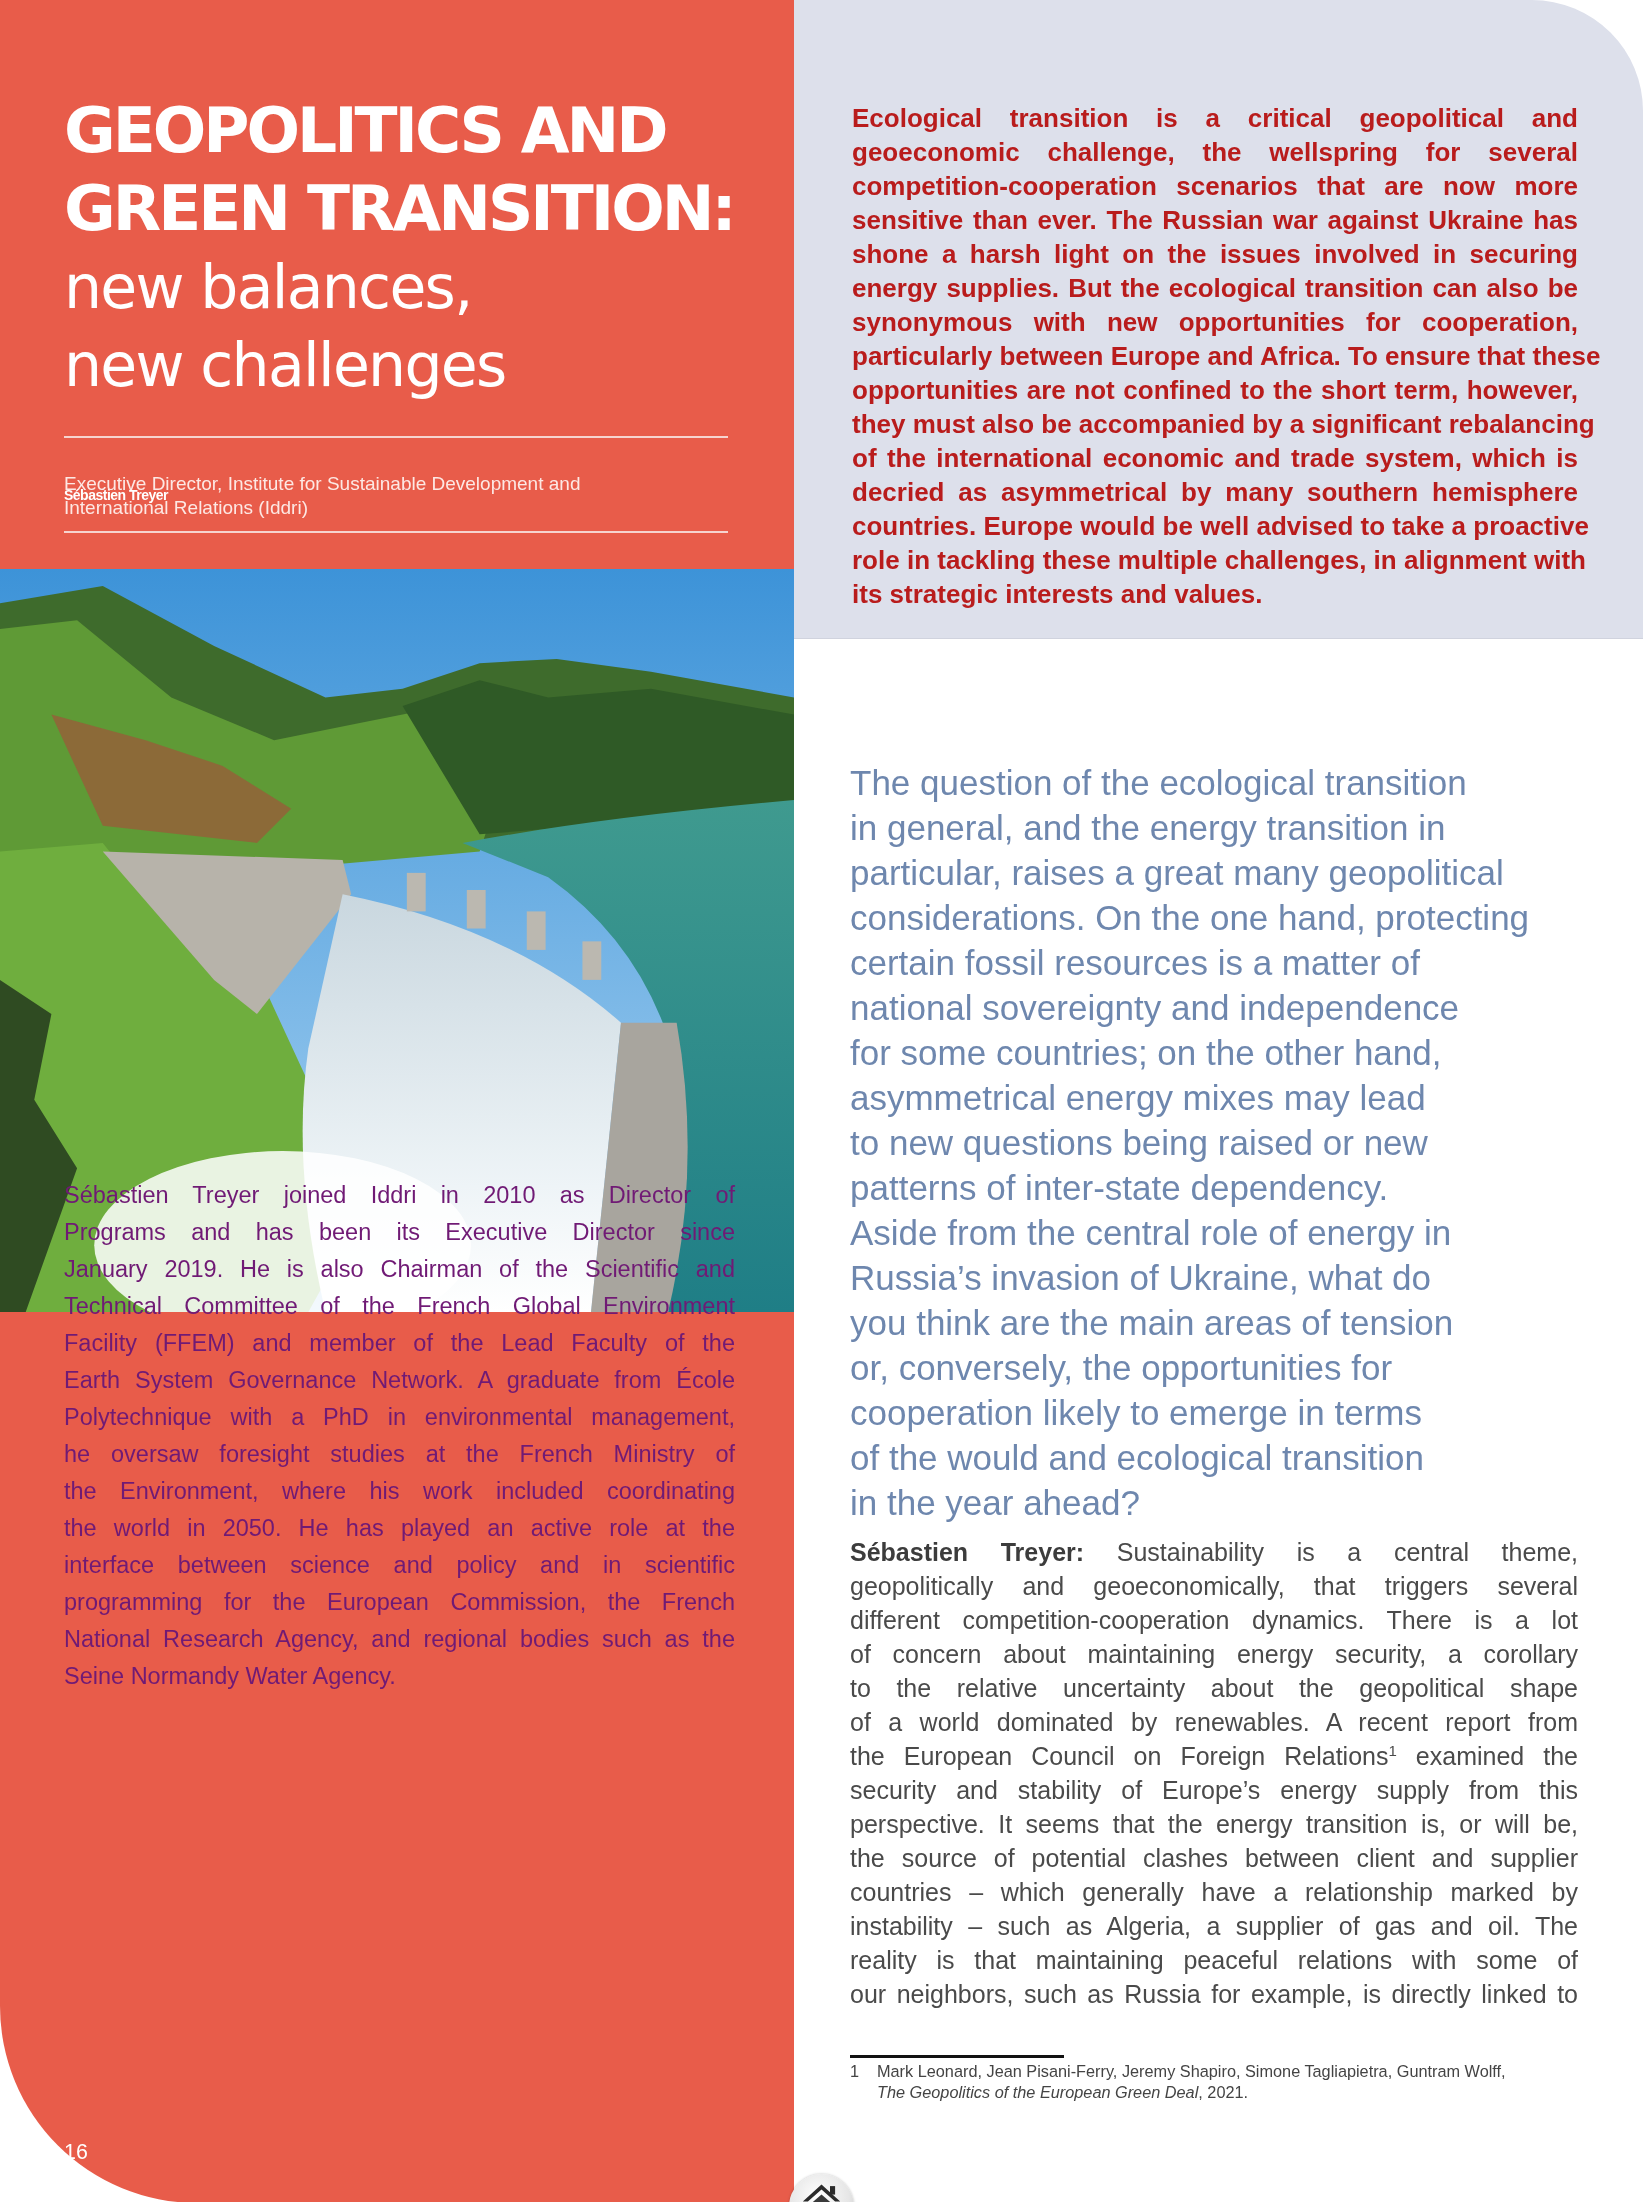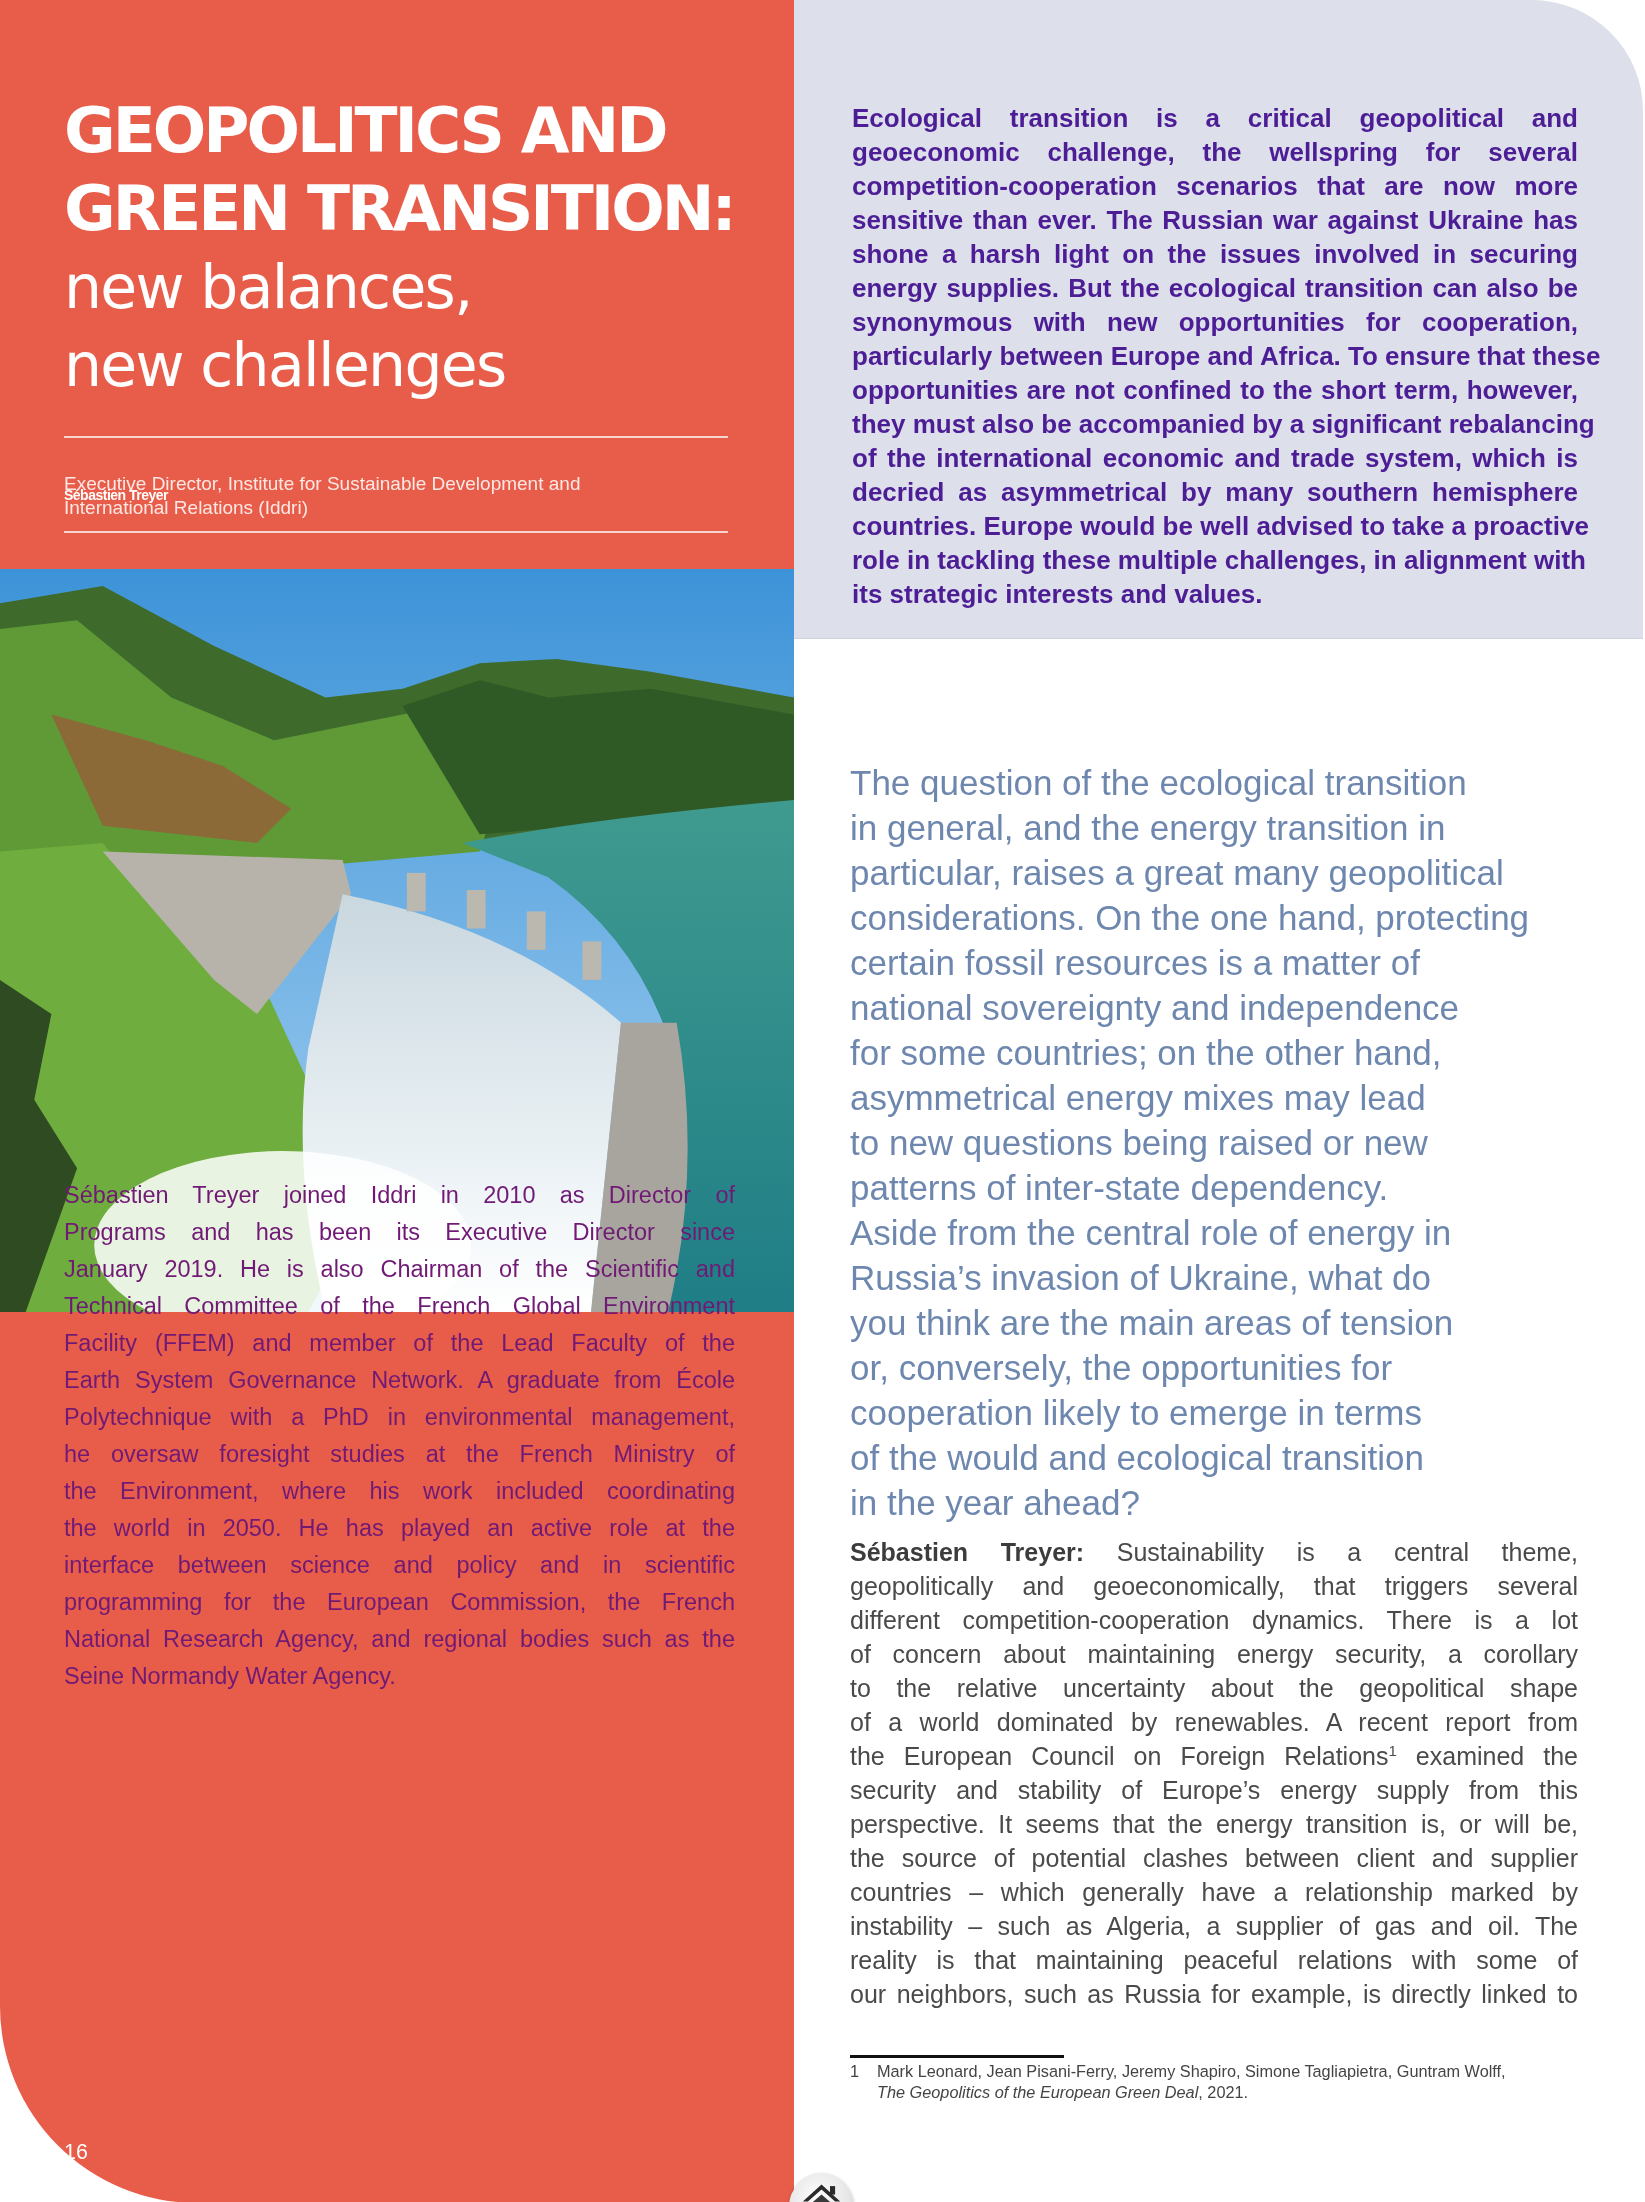--- a/index.html
+++ b/index.html
@@ -48,21 +48,21 @@
     position: absolute; left: 64px; top: 1177px; width: 671px; color: #701a75;
     font-family: "Liberation Sans", sans-serif; font-size: 23.5px; line-height: 37px;
   }
   .line { display: block; white-space: nowrap; text-align: justify; text-align-last: justify; }
   .line.last { text-align-last: left; }
   .page-number {
     position: absolute; left: 64px; top: 2140px; color: #ffffff;
     font-family: "Liberation Sans", sans-serif; font-size: 21.4px;
   }
   .intro {
-    position: absolute; left: 852px; top: 101px; width: 726px; color: #4c1d95;
+    position: absolute; left: 852px; top: 101px; width: 726px; color: #b91c1c;
     font-family: "Liberation Sans", sans-serif; font-weight: bold;
     font-size: 26px; line-height: 34px;
   }
   .question {
     position: absolute; left: 850px; top: 760px; width: 728px; color: #6E87AE;
     font-family: "Liberation Sans", sans-serif; font-size: 35px; line-height: 45px;
   }
   .question .line { text-align: right; text-align-last: left; }
   .answer {
     position: absolute; left: 850px; top: 1535px; width: 728px; color: #4a4a4a;

